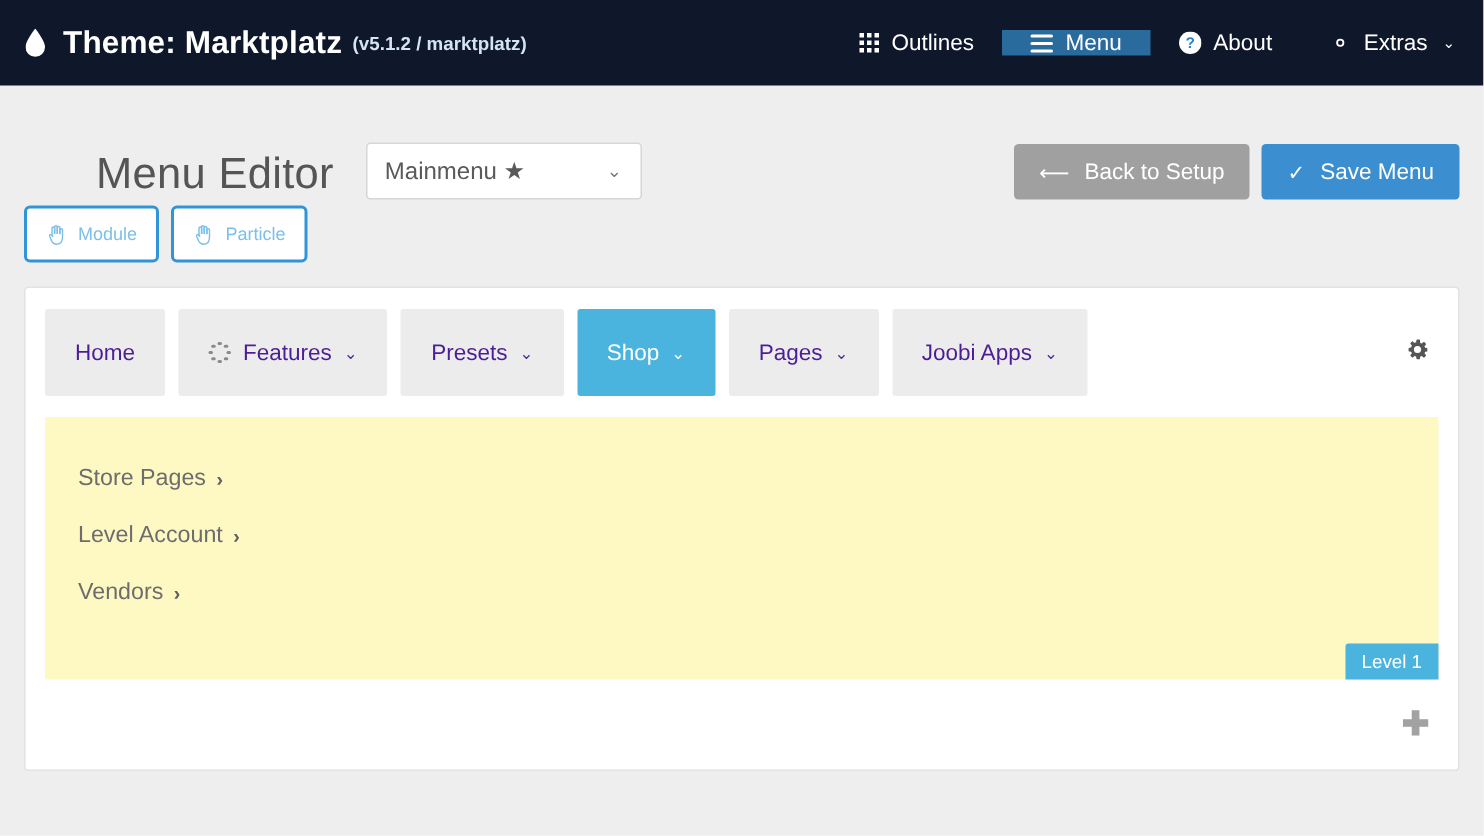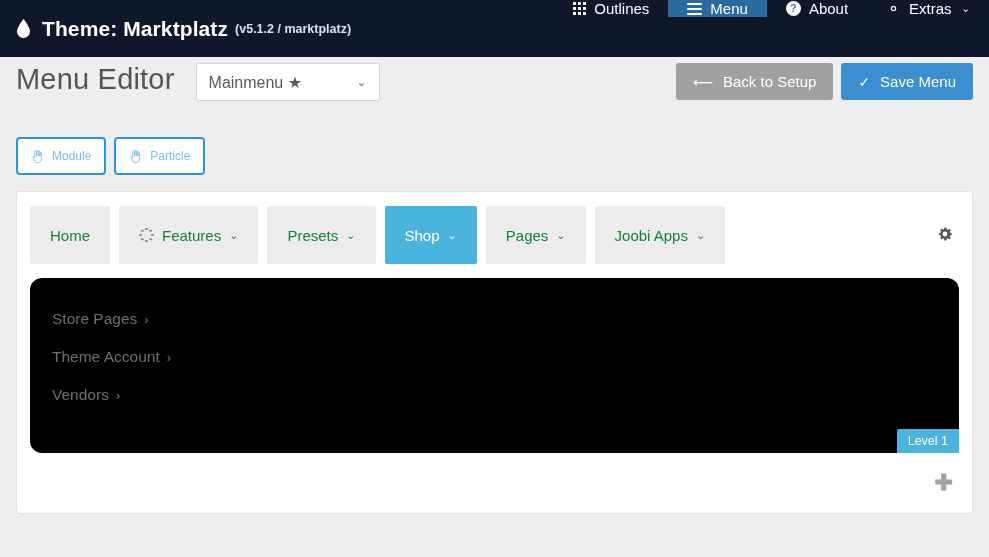--- a/index.html
+++ b/index.html
@@ -42,21 +42,21 @@
   .brand-ver {
     font-size: 12.5px;
     font-weight: bold;
     margin-left: 7px;
     color: #d3e5f4;
     white-space: nowrap;
   }
 
   .nav {
     display: flex;
-    align-items: flex-start;
+    align-items: center;
     flex: 0 0 auto;
   }
   .nav-item {
     display: flex;
     align-items: center;
     gap: 8px;
     padding: 0 19px;
     font-size: 15px;
     color: #ffffff;
     white-space: nowrap;
@@ -72,23 +72,24 @@
   .ico-grid i { background: #fff; display: block; width: 3px; height: 3px; }
   
   .ico-bars { width: 15px; display: flex; flex-direction: column; gap: 3px; }
   .ico-bars i { display: block; height: 2px; background: #fff; border-radius: 1px; }
 
   
   .page { padding: 0 16px; }
 
   .titlerow {
     display: flex;
-    align-items: flex-start;
+    align-items: flex-end;
     height: 76px;
     padding-top: 6px;
+    margin-left: 48px;
   }
   .page-title {
     font-size: 29px;
     color: #555555;
     font-weight: normal;
     letter-spacing: .2px;
     white-space: nowrap;
   }
   .menu-select {
     position: relative;
@@ -163,21 +164,21 @@
     padding: 14px 13px;
     min-height: 70px;
   }
   .tab {
     display: inline-flex;
     align-items: center;
     gap: 8px;
     height: 58px;
     padding: 0 20px;
     background: #ececec;
-    color: #15803d;
+    color: #4c1d95;
     font-size: 15px;
     border-radius: 2px;
     margin-right: 9px;
     cursor: pointer;
     white-space: nowrap;
   }
   .tab.active { background: #4bb4de; color: #ffffff; }
   .tab .t-caret { font-size: 11px; color: inherit; opacity: .95; }
   .tabs-spacer { flex: 1 1 auto; }
   .gear-btn {
@@ -188,22 +189,22 @@
   
   .ico-spin { position: relative; width: 15px; height: 15px; display:inline-block; }
   .ico-spin i {
     position: absolute; width: 2.6px; height: 2.6px; border-radius: 50%;
     background: #8a8a8a; left: 50%; top: 50%; margin: -1.3px;
   }
 
   
   .submenu {
     margin: 0 13px;
-    background: #000000;
-    border-radius: 12px;
+    background: #fef9c3;
+    border-radius: 1px;
     position: relative;
     padding: 22px 22px 24px 22px;
     min-height: 175px;
   }
   .sub-item {
     display: flex;
     align-items: center;
     gap: 7px;
     font-size: 15.5px;
     color: #6d6d6d;
@@ -414,21 +415,21 @@
     </div>
 
     <div class="submenu">
 
       <div class="sub-item">
         <span>Store Pages</span>
         <span class="s-caret">›</span>
       </div>
 
       <div class="sub-item">
-        <span>Theme Account</span>
+        <span>Level Account</span>
         <span class="s-caret">›</span>
       </div>
 
       <div class="sub-item">
         <span>Vendors</span>
         <span class="s-caret">›</span>
       </div>
 
       <div class="level-badge">Level 1</div>
     </div>

